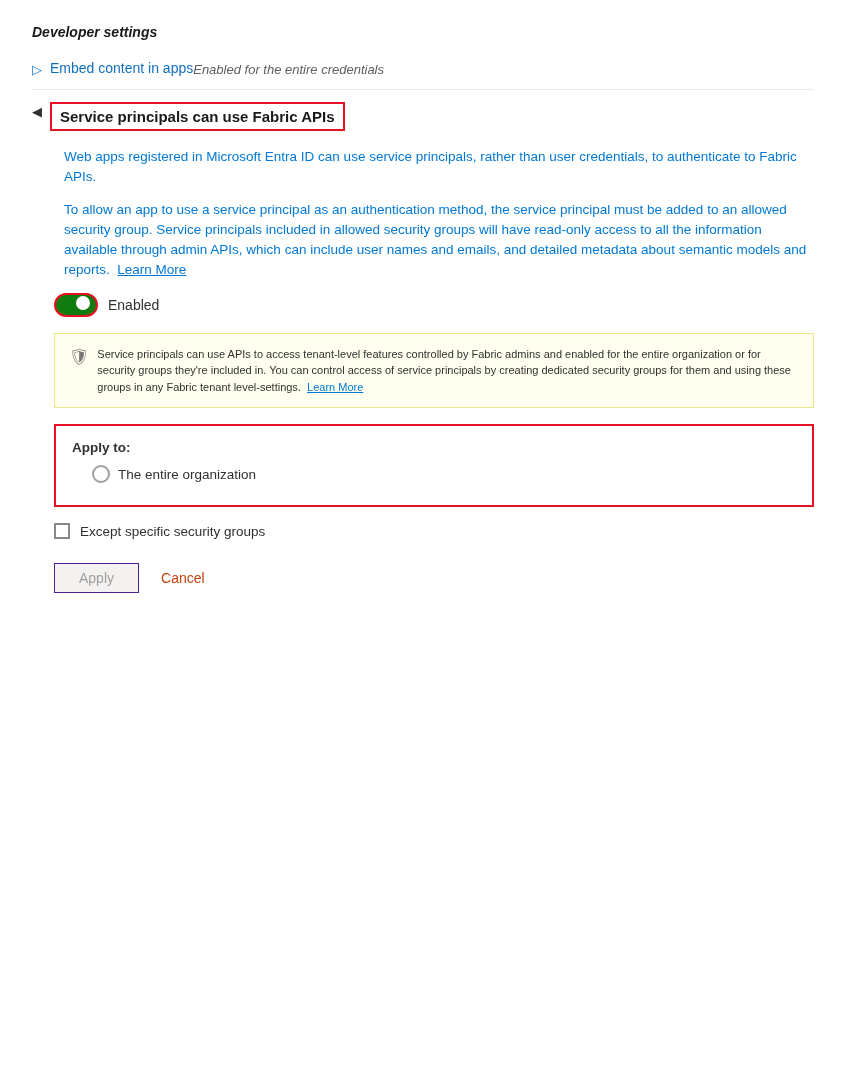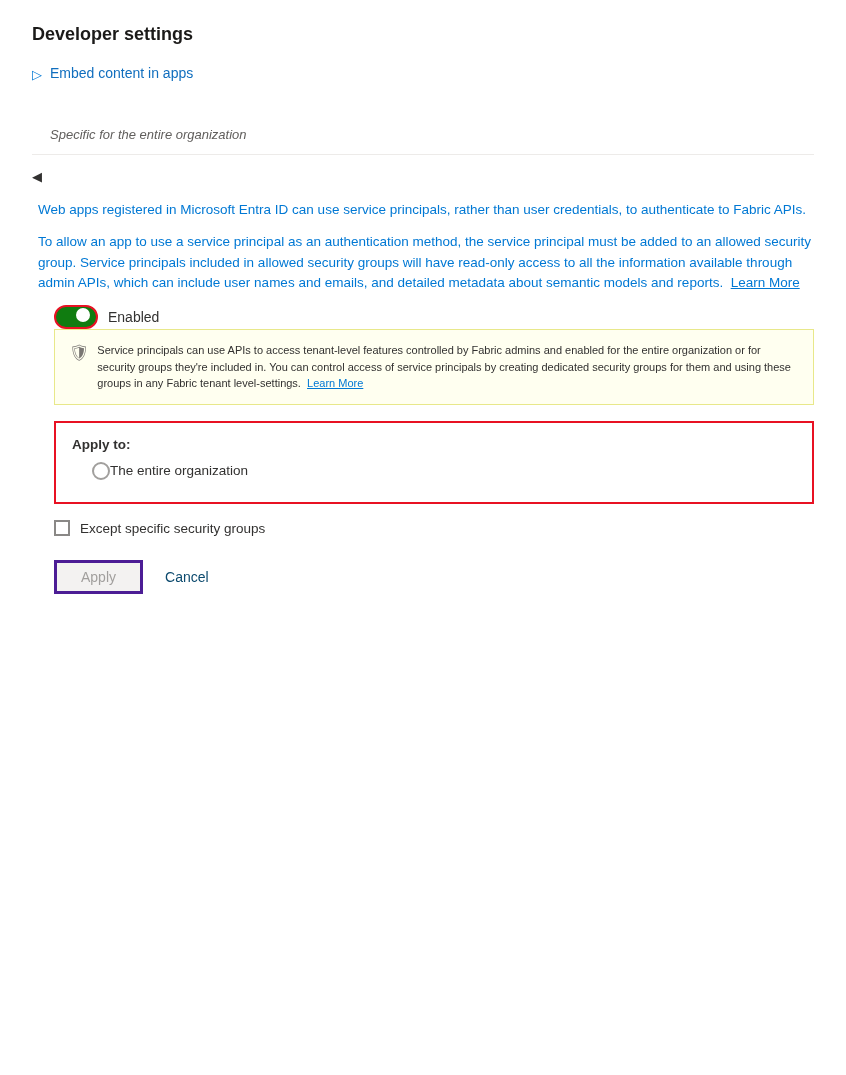--- a/index.html
+++ b/index.html
@@ -7,45 +7,45 @@
       font-family: 'Segoe UI', Tahoma, Geneva, Verdana, sans-serif;
       background: #ffffff;
       color: #323130;
       font-size: 14px;
       padding: 24px 32px;
       width: 846px;
       min-height: 1075px;
     }
 
     .page-title {
-      font-size: 18px;
+      font-size: 14px;
       font-weight: 600;
       color: #1b1a19;
       margin-bottom: 20px;
+      font-style: italic;
     }
 
     .section-item {
       display: flex;
       align-items: flex-start;
       margin-bottom: 6px;
     }
 
     .section-arrow {
       color: #0078d4;
       margin-right: 8px;
       font-size: 13px;
       margin-top: 2px;
       cursor: pointer;
       flex-shrink: 0;
     }
 
     .section-title-area {
       display: flex;
-      flex-direction: column;
-      gap: 44px;
+      flex-direction: row;
     }
 
     .section-link {
       color: #106ebe;
       font-size: 14px;
       font-weight: 400;
       text-decoration: none;
       cursor: pointer;
     }
 
@@ -87,32 +87,33 @@
       border: 2px solid #e81123;
       padding: 4px 8px;
       display: inline-block;
     }
 
     .description-block {
       color: #0078d4;
       font-size: 13.5px;
       line-height: 1.5;
       margin-bottom: 12px;
-      margin-left: 6px;
+      margin-left: 32px;
     }
 
     .description-block a {
       color: #0078d4;
       text-decoration: underline;
       cursor: pointer;
     }
 
     .toggle-row {
       display: flex;
       align-items: center;
+      margin-bottom: 16px;
       margin-left: 22px;
     }
 
     .toggle-container {
       position: relative;
       display: inline-block;
       width: 44px;
       height: 24px;
       margin-right: 10px;
     }
@@ -184,20 +185,21 @@
       font-size: 13.5px;
       font-weight: 600;
       color: #323130;
       margin-bottom: 10px;
     }
 
     .radio-row {
       display: flex;
       align-items: center;
       margin-bottom: 8px;
+      gap: 8px;
       padding-left: 20px;
     }
 
     .radio-circle {
       width: 18px;
       height: 18px;
       border-radius: 50%;
       border: 2px solid #a19f9d;
       background: #ffffff;
       flex-shrink: 0;
@@ -260,56 +262,57 @@
     .buttons-row {
       display: flex;
       gap: 12px;
       align-items: center;
       margin-left: 22px;
     }
 
     .btn-apply {
       background: #f3f2f1;
       color: #a19f9d;
-      border: 3px solid #4c1d95;
+      border: 1px solid #4c1d95;
       padding: 6px 24px;
       font-size: 14px;
       cursor: not-allowed;
       font-family: inherit;
     }
 
     .btn-cancel {
       background: transparent;
-      color: #0c4a6e;
+      color: #c2410c;
       border: none;
       padding: 6px 10px;
       font-size: 14px;
       cursor: pointer;
       font-family: inherit;
     }
   </style>
 </head>
 <body>
 
 <h1 class="page-title">Developer settings</h1>
 
 <div class="section-item">
   <span class="section-arrow">▷</span>
   <div class="section-title-area">
     <span class="section-link">Embed content in apps</span>
-    <span class="section-subtitle">Specific for the entire organization</span>
+    <span class="section-subtitle">Enabled for the entire credentials</span>
   </div>
 </div>
 
 <hr class="divider">
 
 <div class="expanded-section">
 
   <div class="expanded-header">
     <span class="expanded-header-arrow">◀</span>
+    <span class="expanded-title">Service principals can use Fabric APIs</span>
   </div>
 
   <p class="description-block">Web apps registered in Microsoft Entra ID can use service principals, rather than user credentials, to authenticate to Fabric APIs.</p>
 
   <p class="description-block">
     <span>To allow an app to use a service principal as an authentication method, the service principal must be added to an allowed security group. Service principals included in allowed security groups will have read-only access to all the information available through admin APIs, which can include user names and emails, and detailed metadata about semantic models and reports.</span>
     &nbsp;<a>Learn More</a>
   </p>
 
   <div class="toggle-row">

